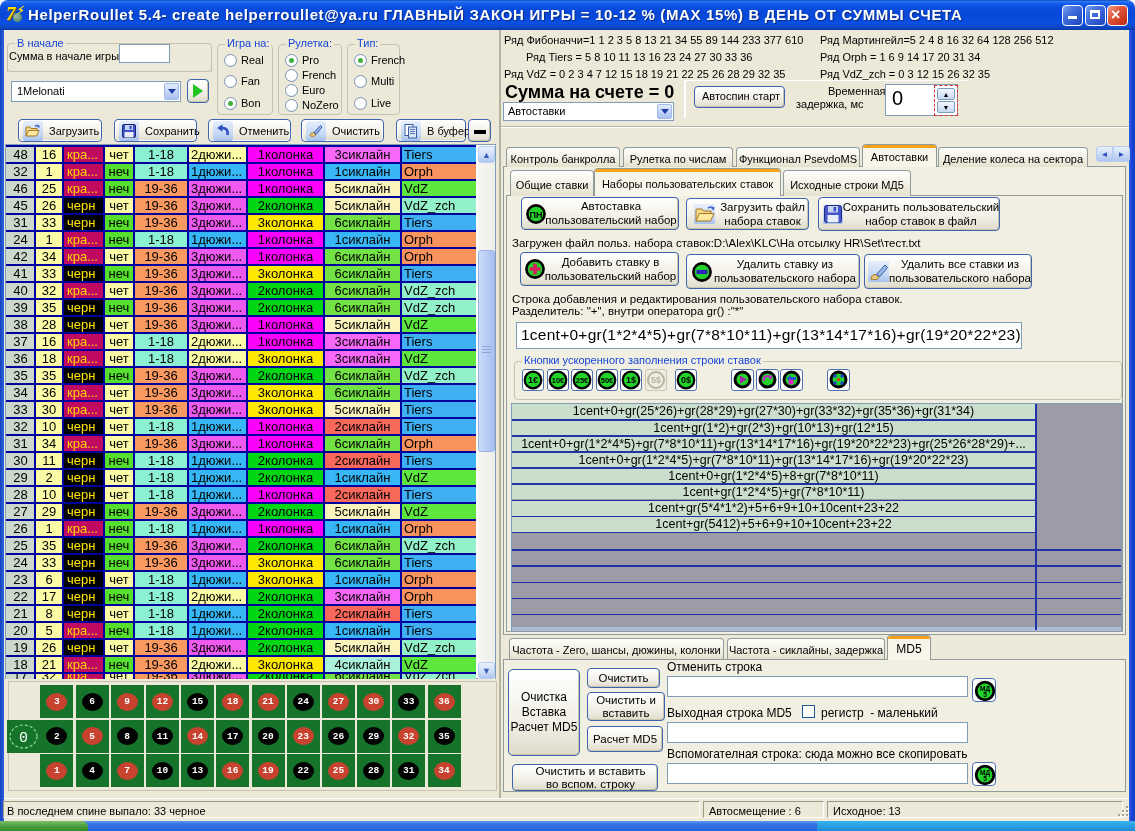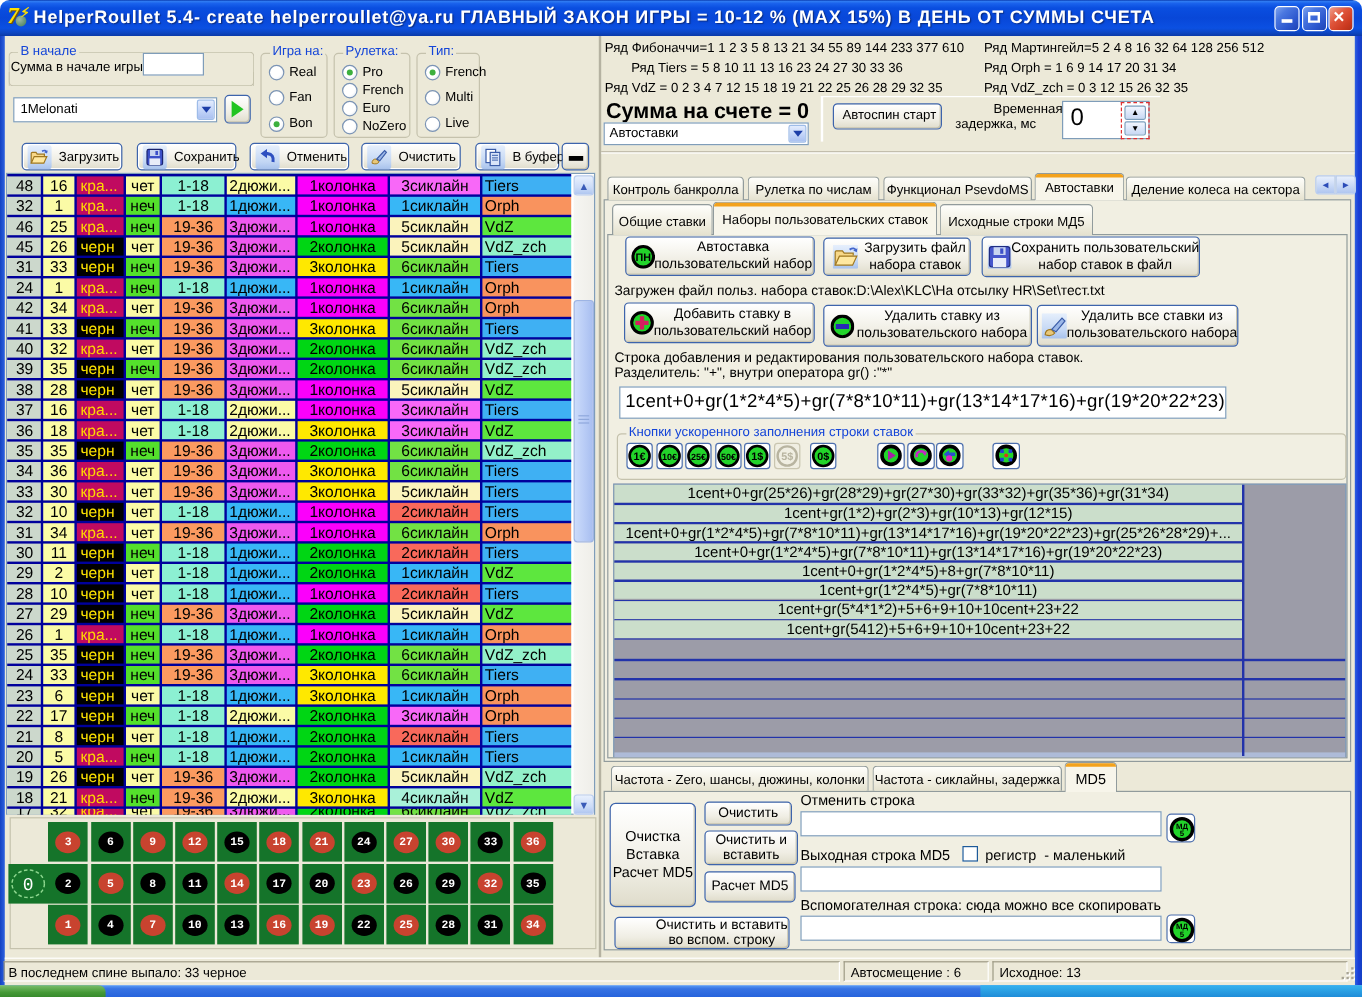--- a/index.html
+++ b/index.html
@@ -821,21 +821,21 @@
 <div class="tabact" style="left:887px;top:635px;width:44px;height:25px;line-height:27px;font-size:12px;">MD5</div>
 <div class="xpb" style="left:508px;top:669px;width:72px;height:87px;border-radius:5px;"></div>
 <div class="a" style="left:508px;top:690px;width:72px;text-align:center;font-size:12px;line-height:15px;color:#000;">Очистка<br>Вставка<br>Расчет MD5</div>
 <div class="xpb" style="left:587px;top:668px;width:73px;height:20px;"></div>
 <div class="a" style="left:587px;top:672px;width:73px;text-align:center;font-size:11.5px;line-height:13px;color:#000;">Очистить</div>
 <div class="xpb" style="left:587px;top:692px;width:78px;height:29px;"></div>
 <div class="a" style="left:587px;top:694px;width:78px;text-align:center;font-size:11.5px;line-height:13px;color:#000;">Очистить и<br>вставить</div>
 <div class="xpb" style="left:587px;top:726px;width:76px;height:26px;"></div>
 <div class="a" style="left:587px;top:733px;width:76px;text-align:center;font-size:11.5px;line-height:13px;color:#000;">Расчет MD5</div>
 <div class="xpb" style="left:512px;top:764px;width:146px;height:27px;"></div>
-<div class="a" style="left:512px;top:765px;width:146px;text-align:center;font-size:11.5px;line-height:13px;color:#000;padding-left:33px;">Очистить и  вставить<br>во вспом. строку</div>
+<div class="a" style="left:501px;top:765px;width:146px;text-align:center;font-size:11.5px;line-height:13px;color:#000;padding-left:33px;">Очистить и  вставить<br>во вспом. строку</div>
 <div class="t" style="left:667px;top:660px;font-size:12px;">Отменить строка</div>
 <div class="inp" style="left:667px;top:676px;width:301px;height:21px;"></div>
 <div class="t" style="left:667px;top:706px;font-size:12px;">Выходная строка MD5</div>
 <div class="inp" style="left:802px;top:705px;width:13px;height:13px;border:1px solid #1D5A99;"></div>
 <div class="t" style="left:821px;top:706px;font-size:12px;">регистр&nbsp; - маленький</div>
 <div class="inp" style="left:667px;top:722px;width:301px;height:21px;"></div>
 <div class="t" style="left:667px;top:747px;font-size:12px;">Вспомогателная строка: сюда можно все скопировать</div>
 <div class="inp" style="left:667px;top:763px;width:301px;height:21px;"></div>
 <div class="a" style="left:972px;top:678px;width:24px;height:24px;border:1px solid #4D6FAE;border-radius:4px;background:#fff;"><svg width="24" height="24">
       <circle cx="12" cy="12" r="8.8" fill="#22D42A" stroke="#000" stroke-width="2.8"></circle>

